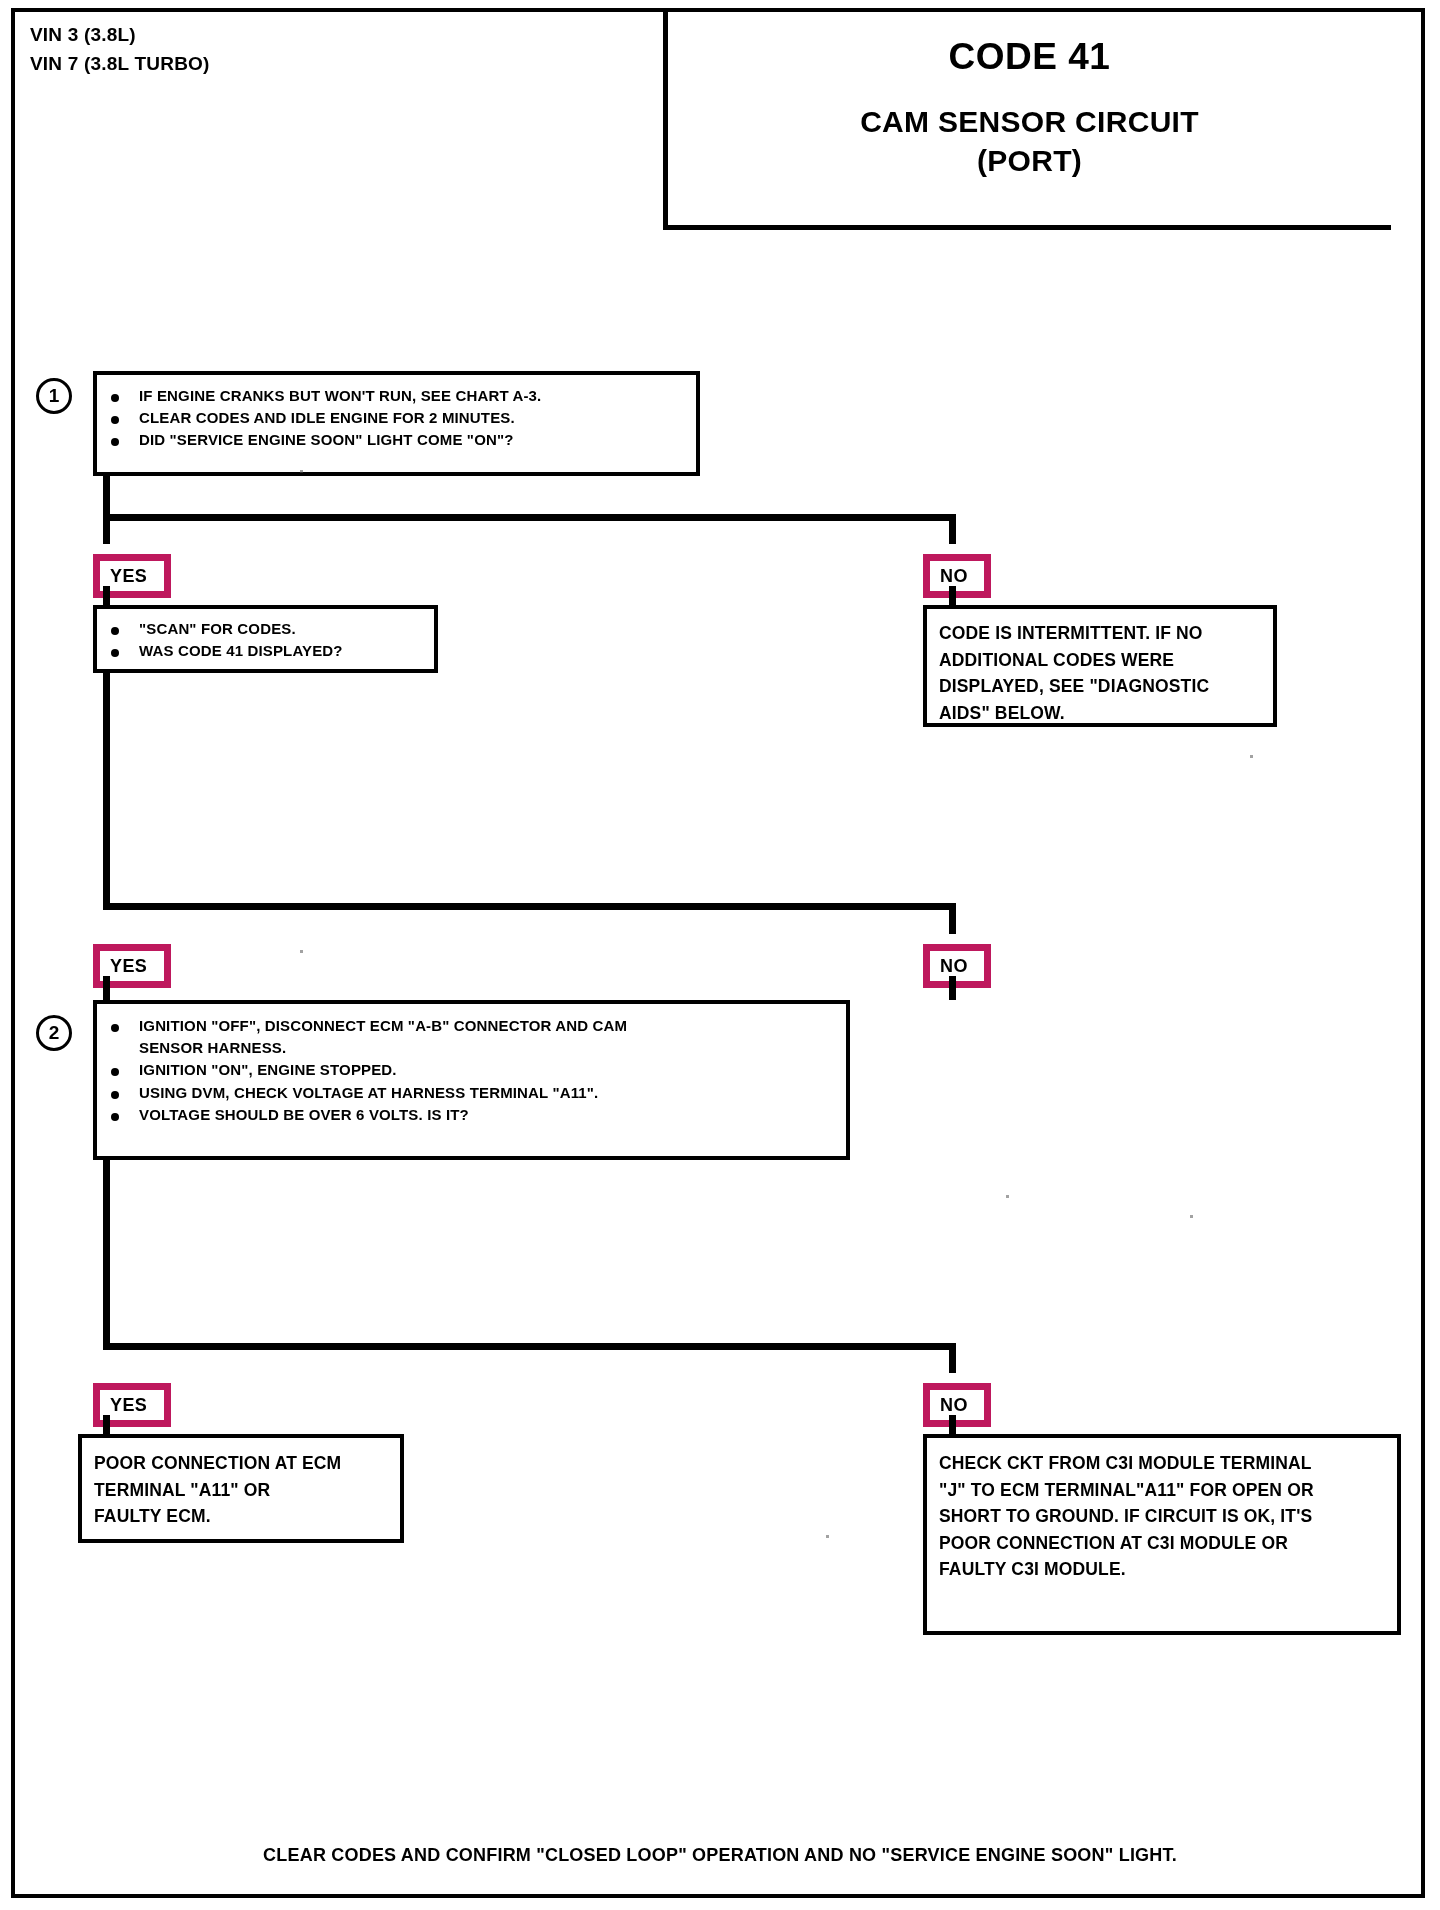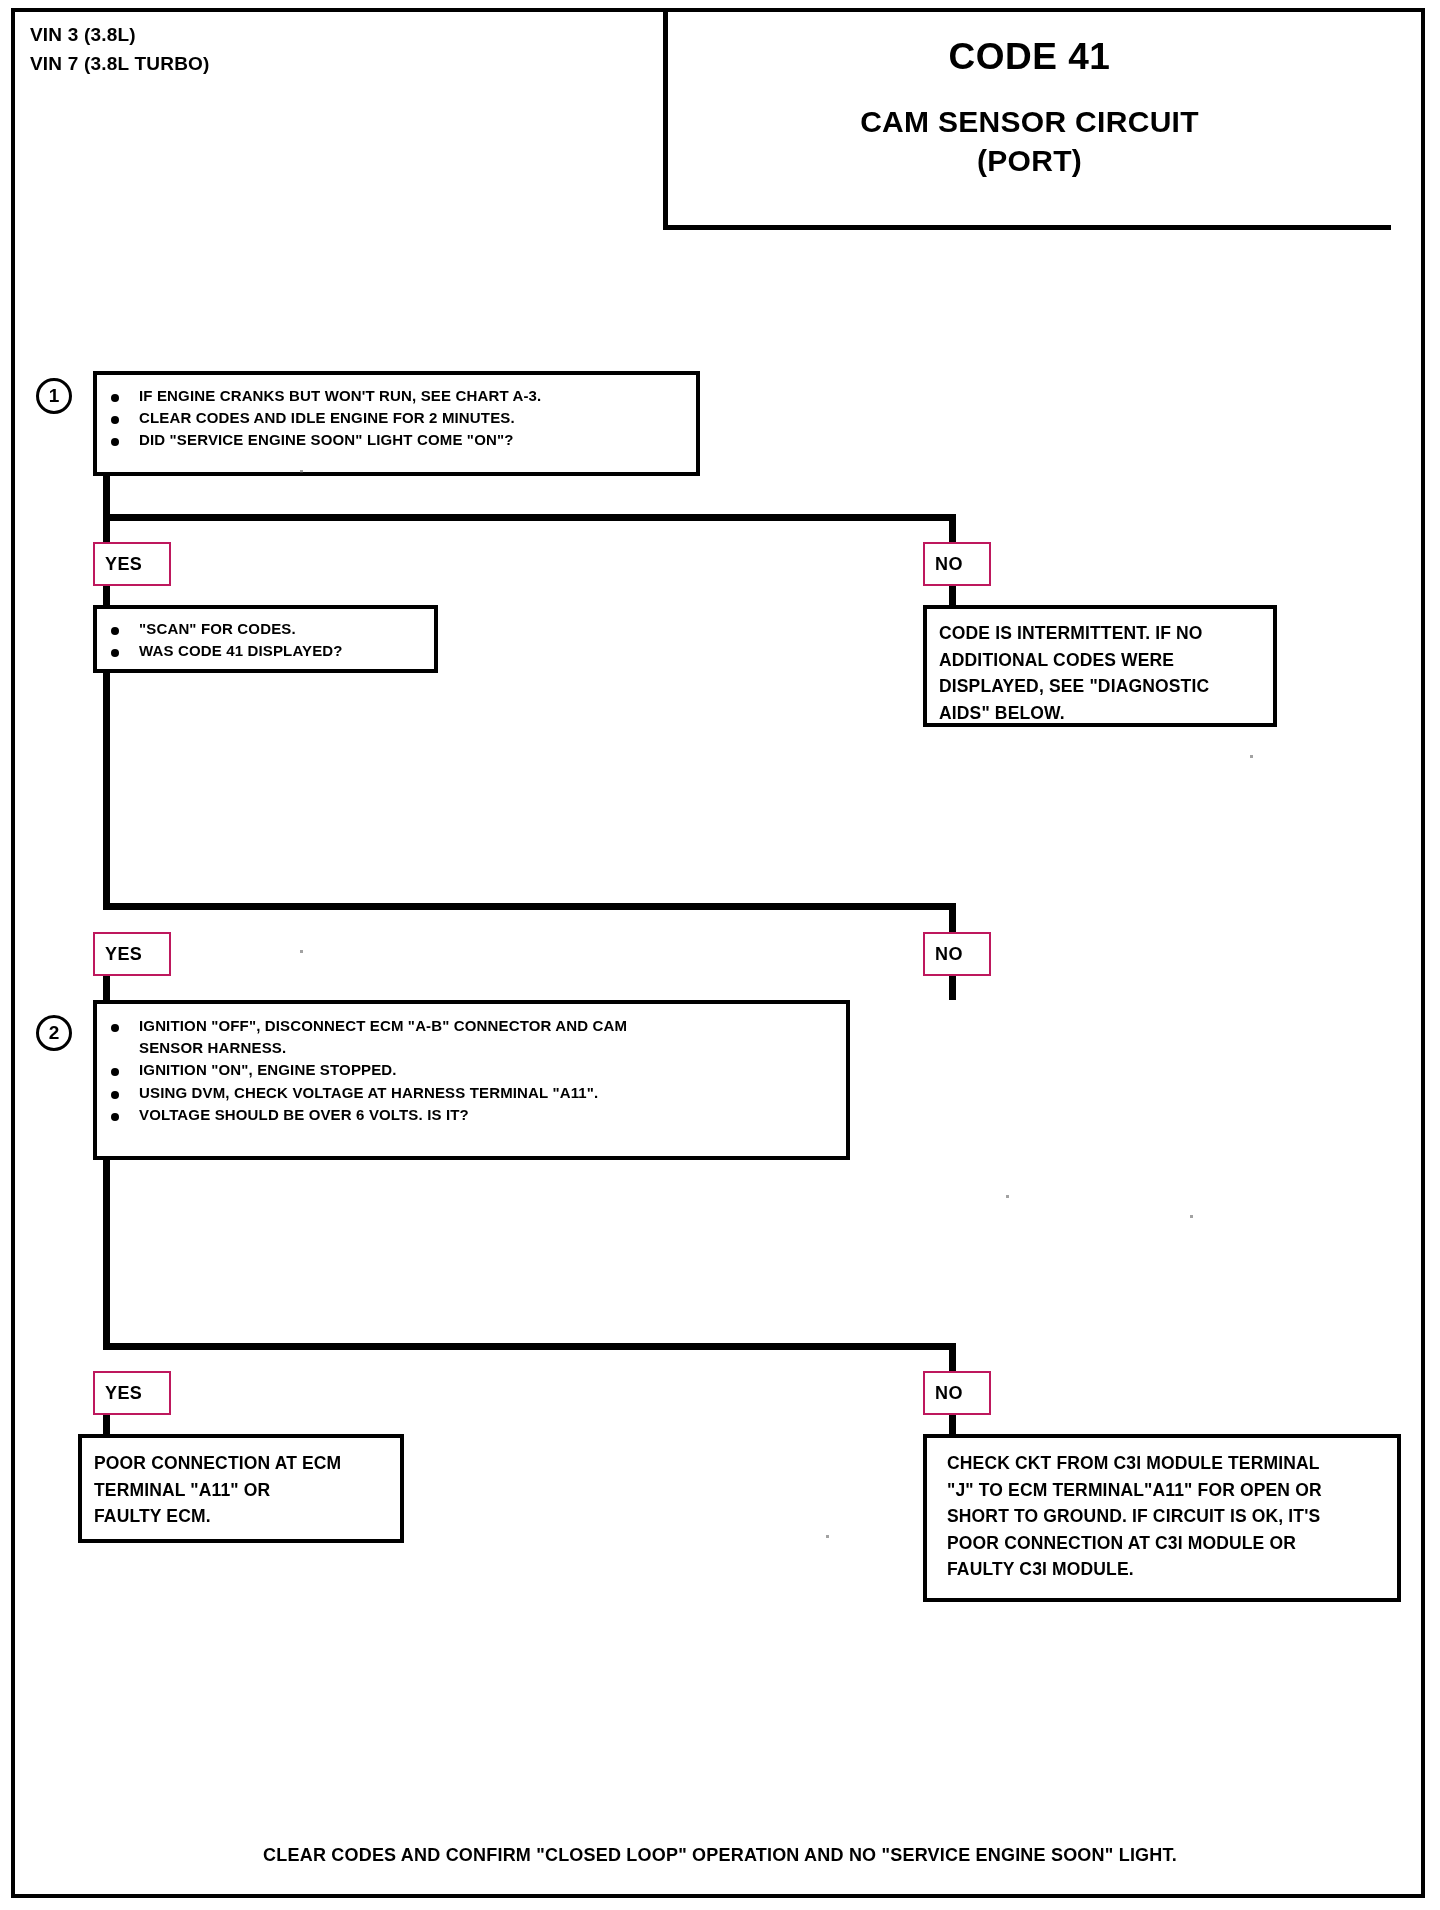--- a/index.html
+++ b/index.html
@@ -107,29 +107,30 @@
   .plaintext {
     font-size: 17.5px;
     font-weight: bold;
     line-height: 1.52;
     letter-spacing: 0.15px;
     white-space: pre-line;
   }
 
   .yn-box {
     position: absolute;
-    border: 2px solid #be185d;
+    border: 7px solid #be185d;
     box-sizing: border-box;
     background: #fff;
     font-size: 18px;
     font-weight: bold;
     display: flex;
     align-items: center;
     padding-left: 10px;
     letter-spacing: 0.4px;
+    margin-top: 12px;
   }
 
   .step-circle {
     position: absolute;
     width: 36px;
     height: 36px;
     border: 3px solid #000;
     border-radius: 50%;
     box-sizing: border-box;
     display: flex;
@@ -271,21 +272,21 @@
 
   <div class="vline" style="left:103px; top:1415px; height:22px;"></div>
   <div class="vline" style="left:949px; top:1415px; height:22px;"></div>
 
   <div class="fbox thick" style="left:78px; top:1434px; width:326px; height:109px;">
     <div class="plaintext" style="margin:12px 10px 0 12px;">POOR CONNECTION AT ECM
 TERMINAL "A11" OR
 FAULTY ECM.</div>
   </div>
 
-  <div class="fbox thick" style="left:923px; top:1434px; width:478px; height:168px;padding-left:8px;">
+  <div class="fbox thick" style="left:923px; top:1434px; width:478px; height:201px;">
     <div class="plaintext" style="margin:12px 10px 0 12px;">CHECK CKT FROM C3I MODULE TERMINAL
 "J" TO ECM TERMINAL"A11" FOR OPEN OR
 SHORT TO GROUND. IF CIRCUIT IS OK, IT'S
 POOR CONNECTION AT C3I MODULE OR
 FAULTY C3I MODULE.</div>
   </div>
 
   <div id="footer-note">CLEAR CODES AND CONFIRM "CLOSED LOOP"  OPERATION AND NO "SERVICE ENGINE SOON" LIGHT.</div>
 
   <div class="speck" style="left:300px; top:470px;"></div>

